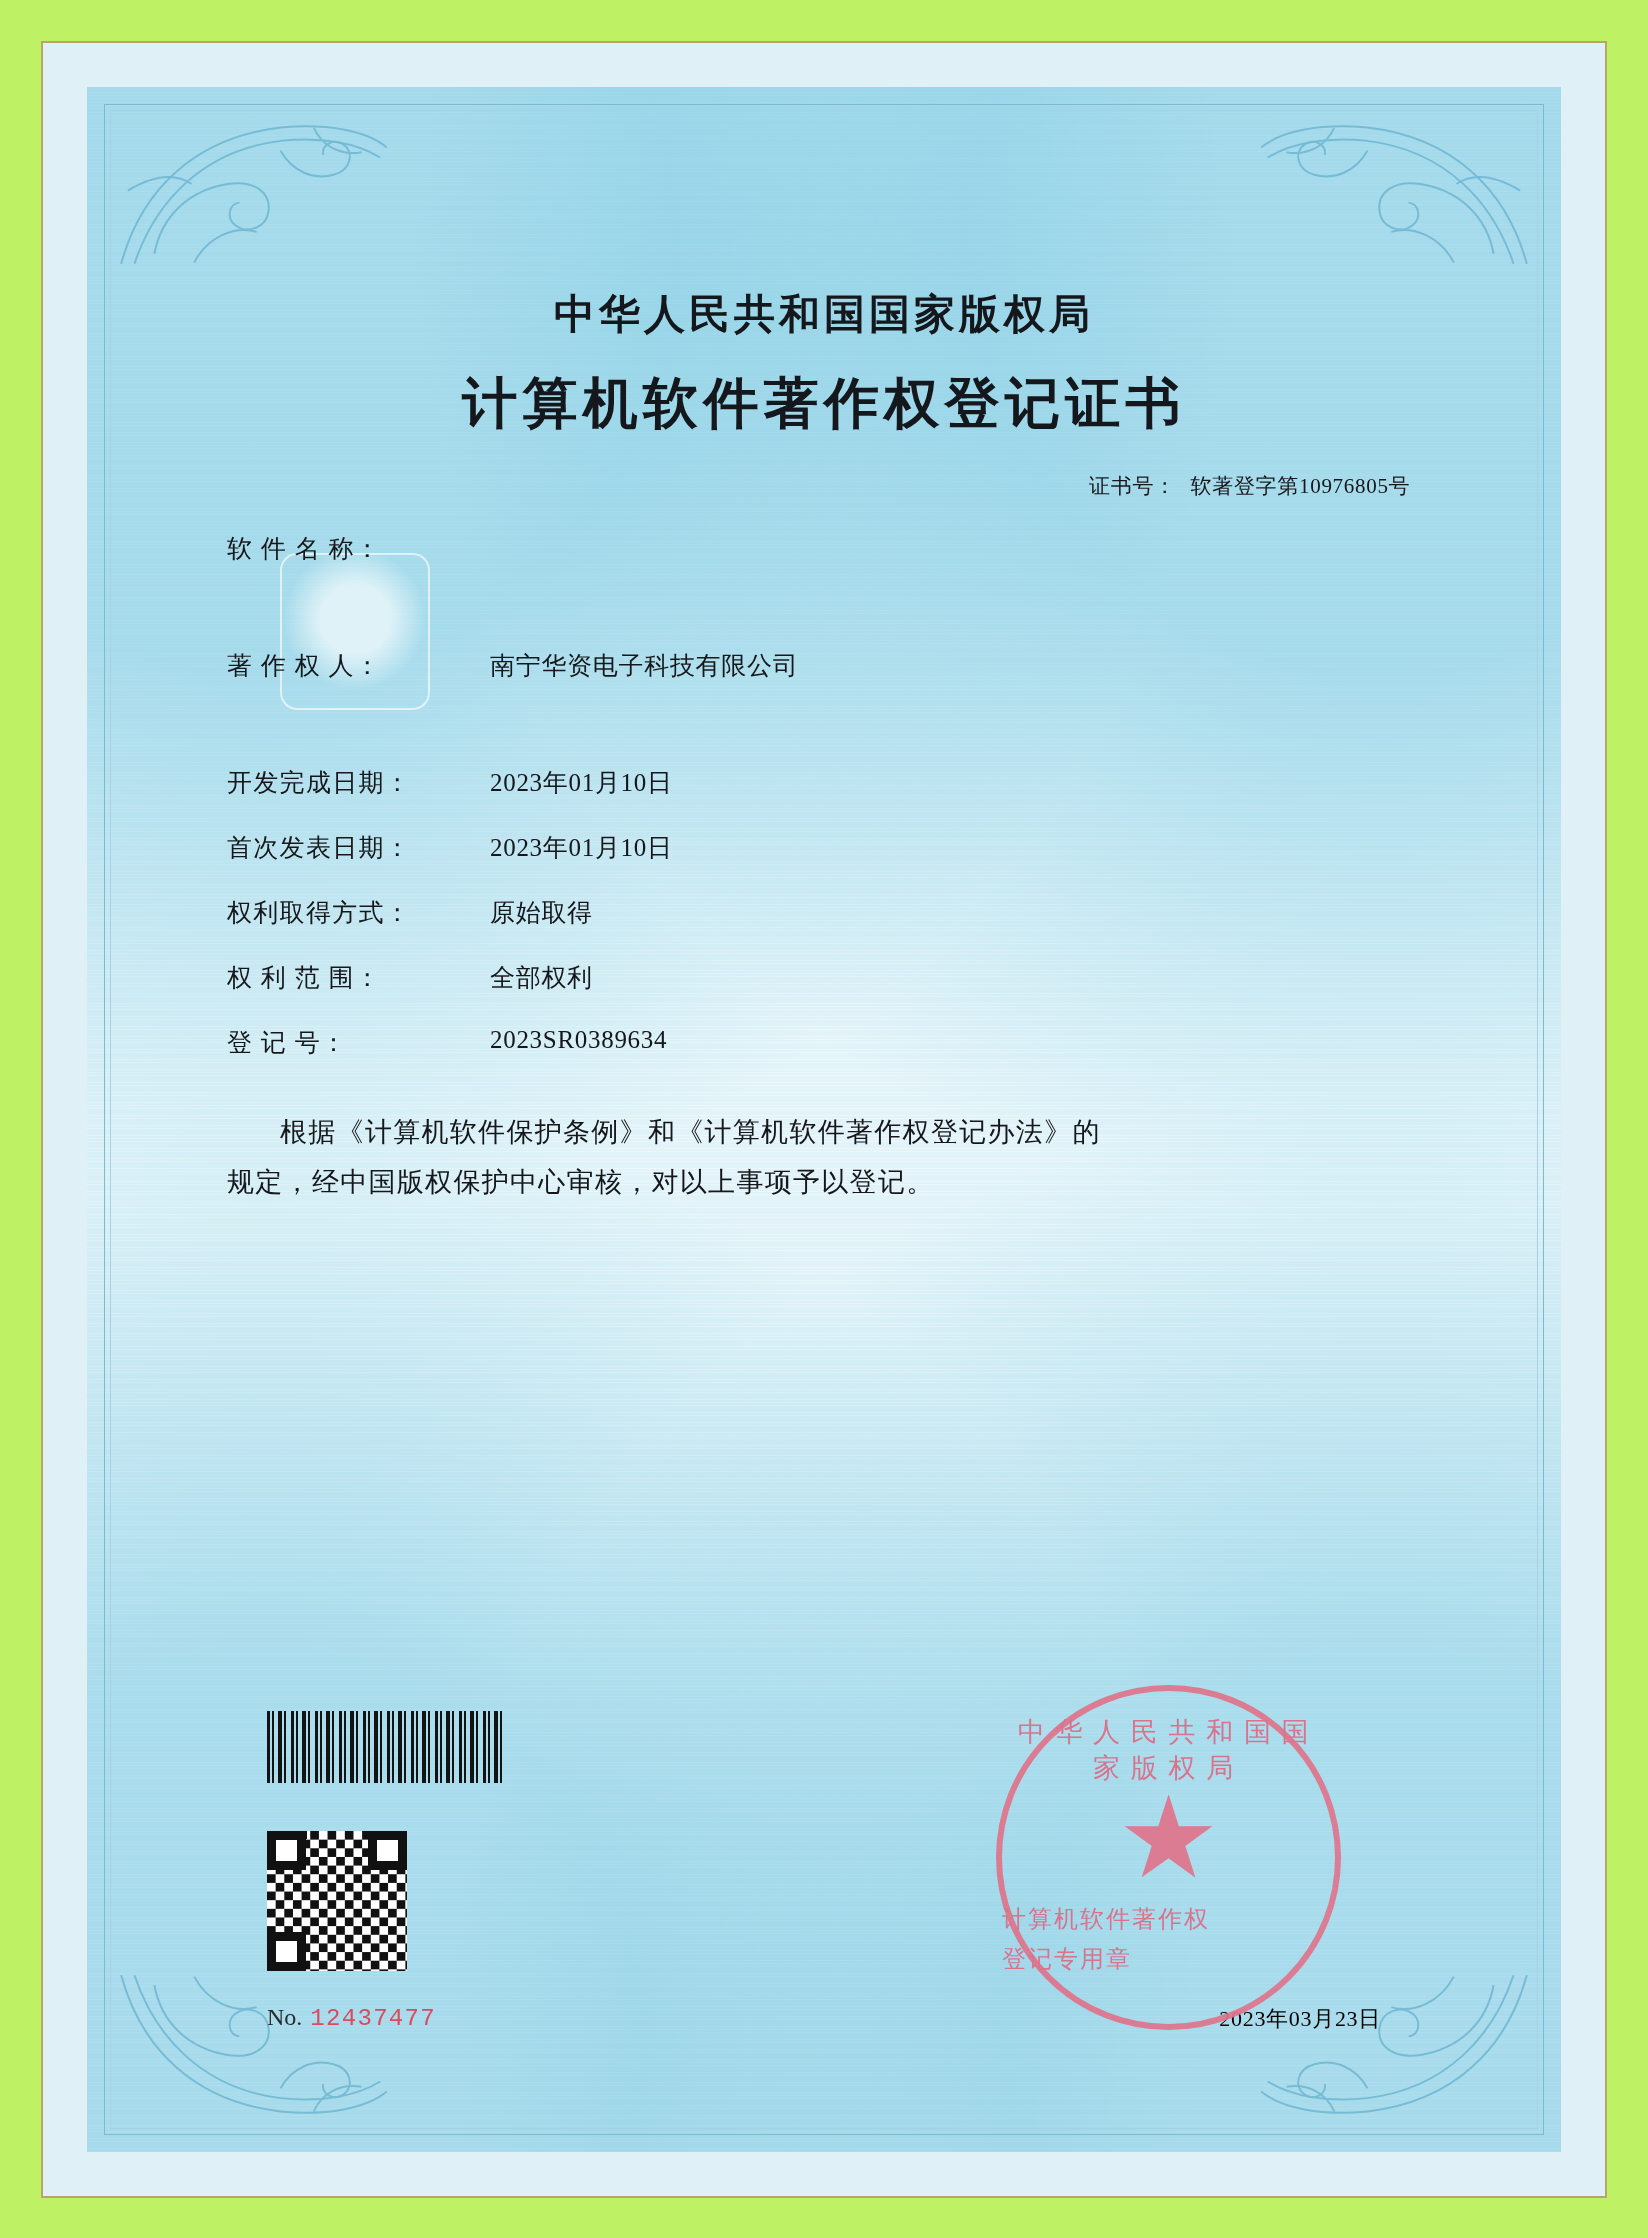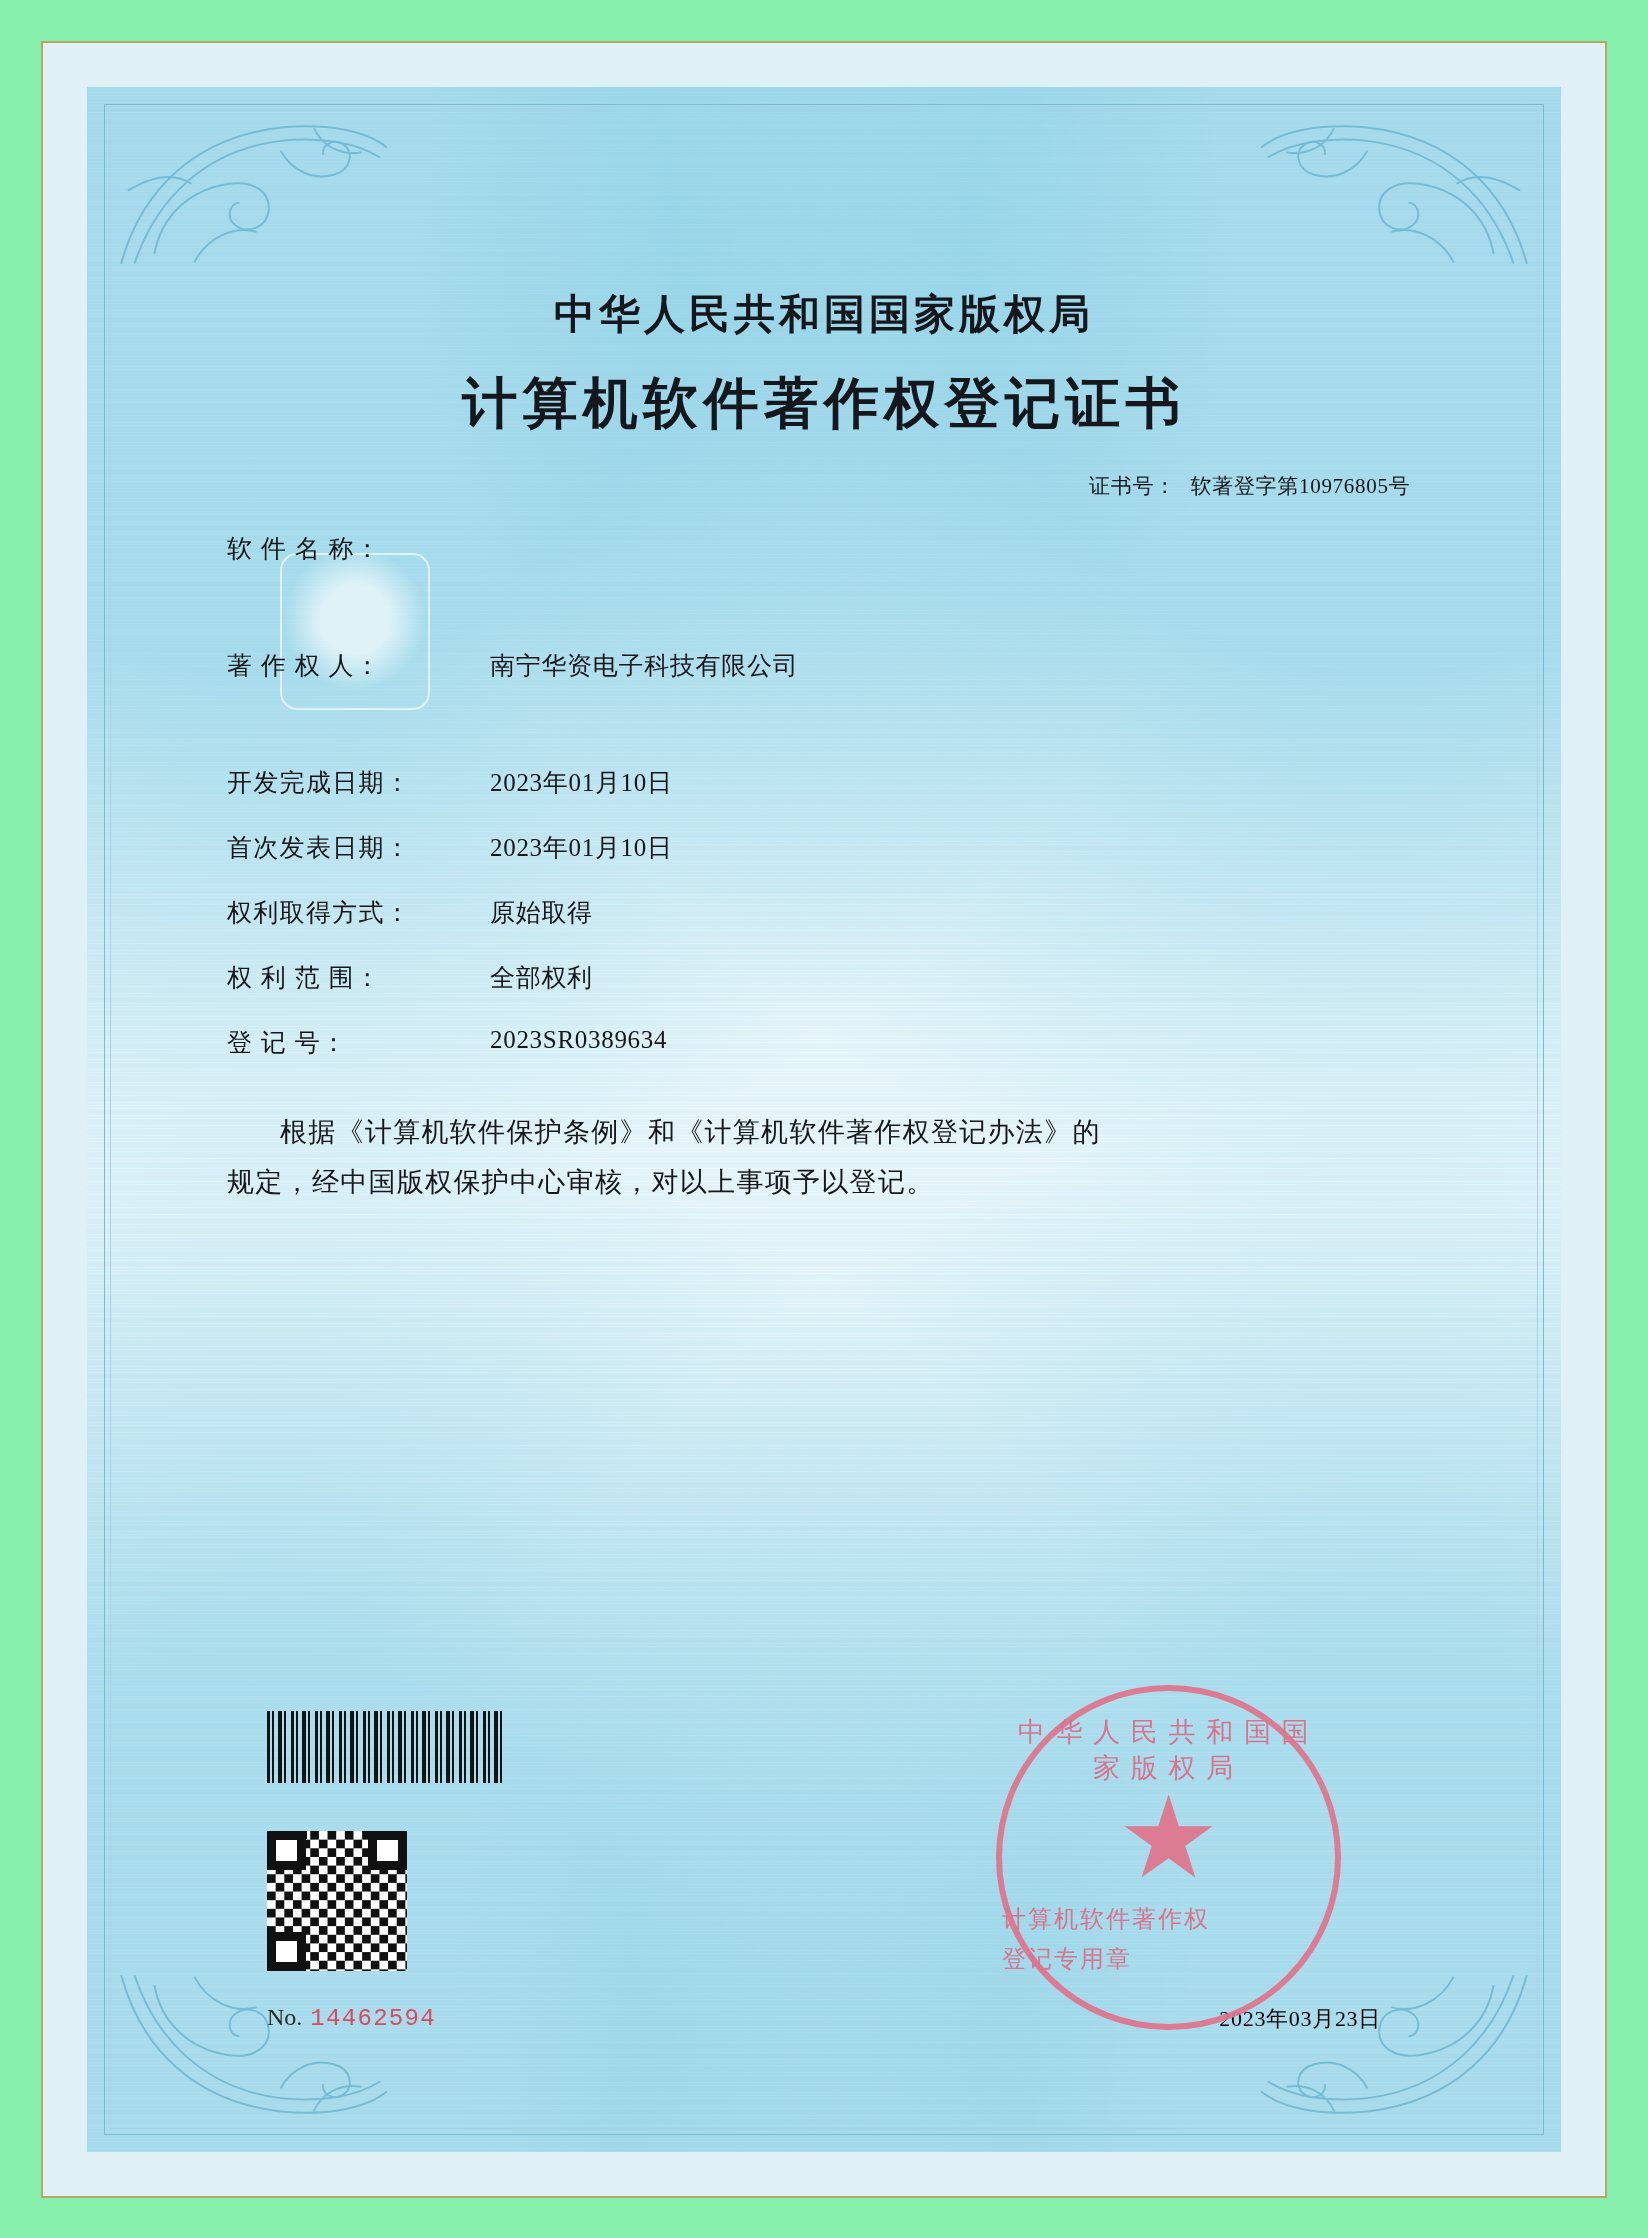--- a/index.html
+++ b/index.html
@@ -7,21 +7,21 @@
     padding: 0;
     background: #ffffff;
   }
   body {
     font-family: "Liberation Serif", "DejaVu Serif", serif;
   }
   .page {
     position: relative;
     width: 1648px;
     height: 2239px;
-    background: #86efac;
+    background: #bef264;
     overflow: hidden;
   }
 
   
   .greek-border {
     position: absolute;
     left: 41px;
     top: 41px;
     right: 41px;
     bottom: 41px;
@@ -376,21 +376,21 @@
     </div>
 
     <div class="codes">
       <div class="barcode"></div>
       <div class="qr">
           <span class="qr-b"></span>
         </div>
     </div>
 
     <div class="serial">
-      <span>No.</span><span class="num">14462594</span>
+      <span>No.</span><span class="num">12437477</span>
     </div>
 
     <div class="issue-date">2023年03月23日</div>
 
     <div class="seal">
       <div class="arc">中华人民共和国国家版权局</div>
       <div class="star">★</div>
       <div class="l1">计算机软件著作权</div>
       <div class="l2">登记专用章</div>
     </div>

